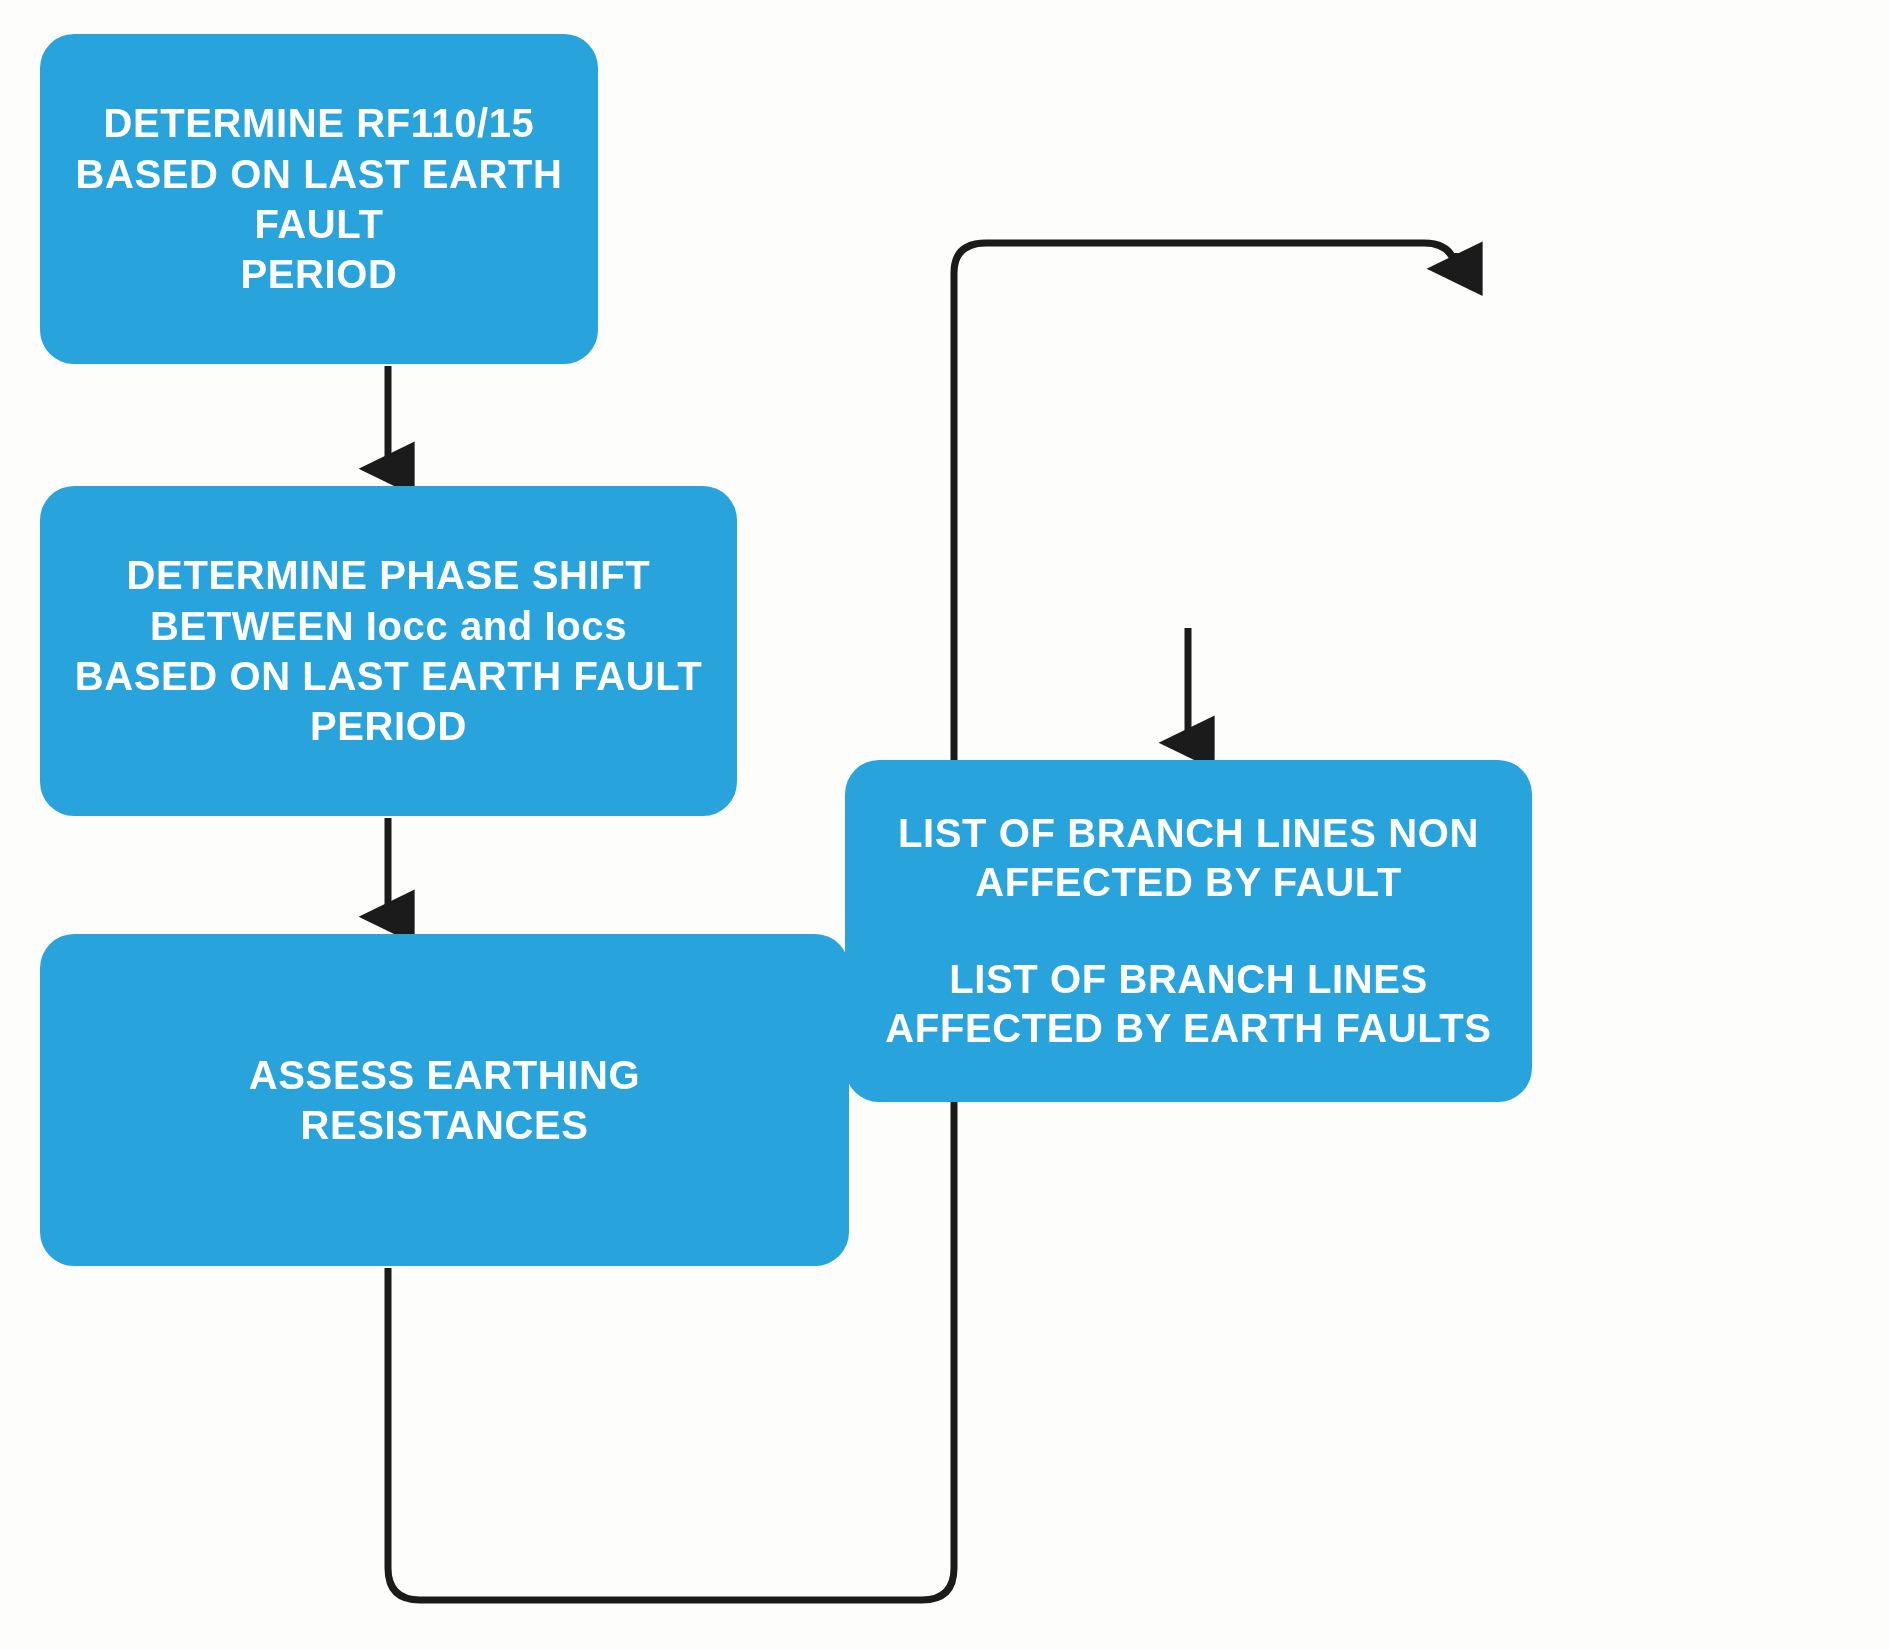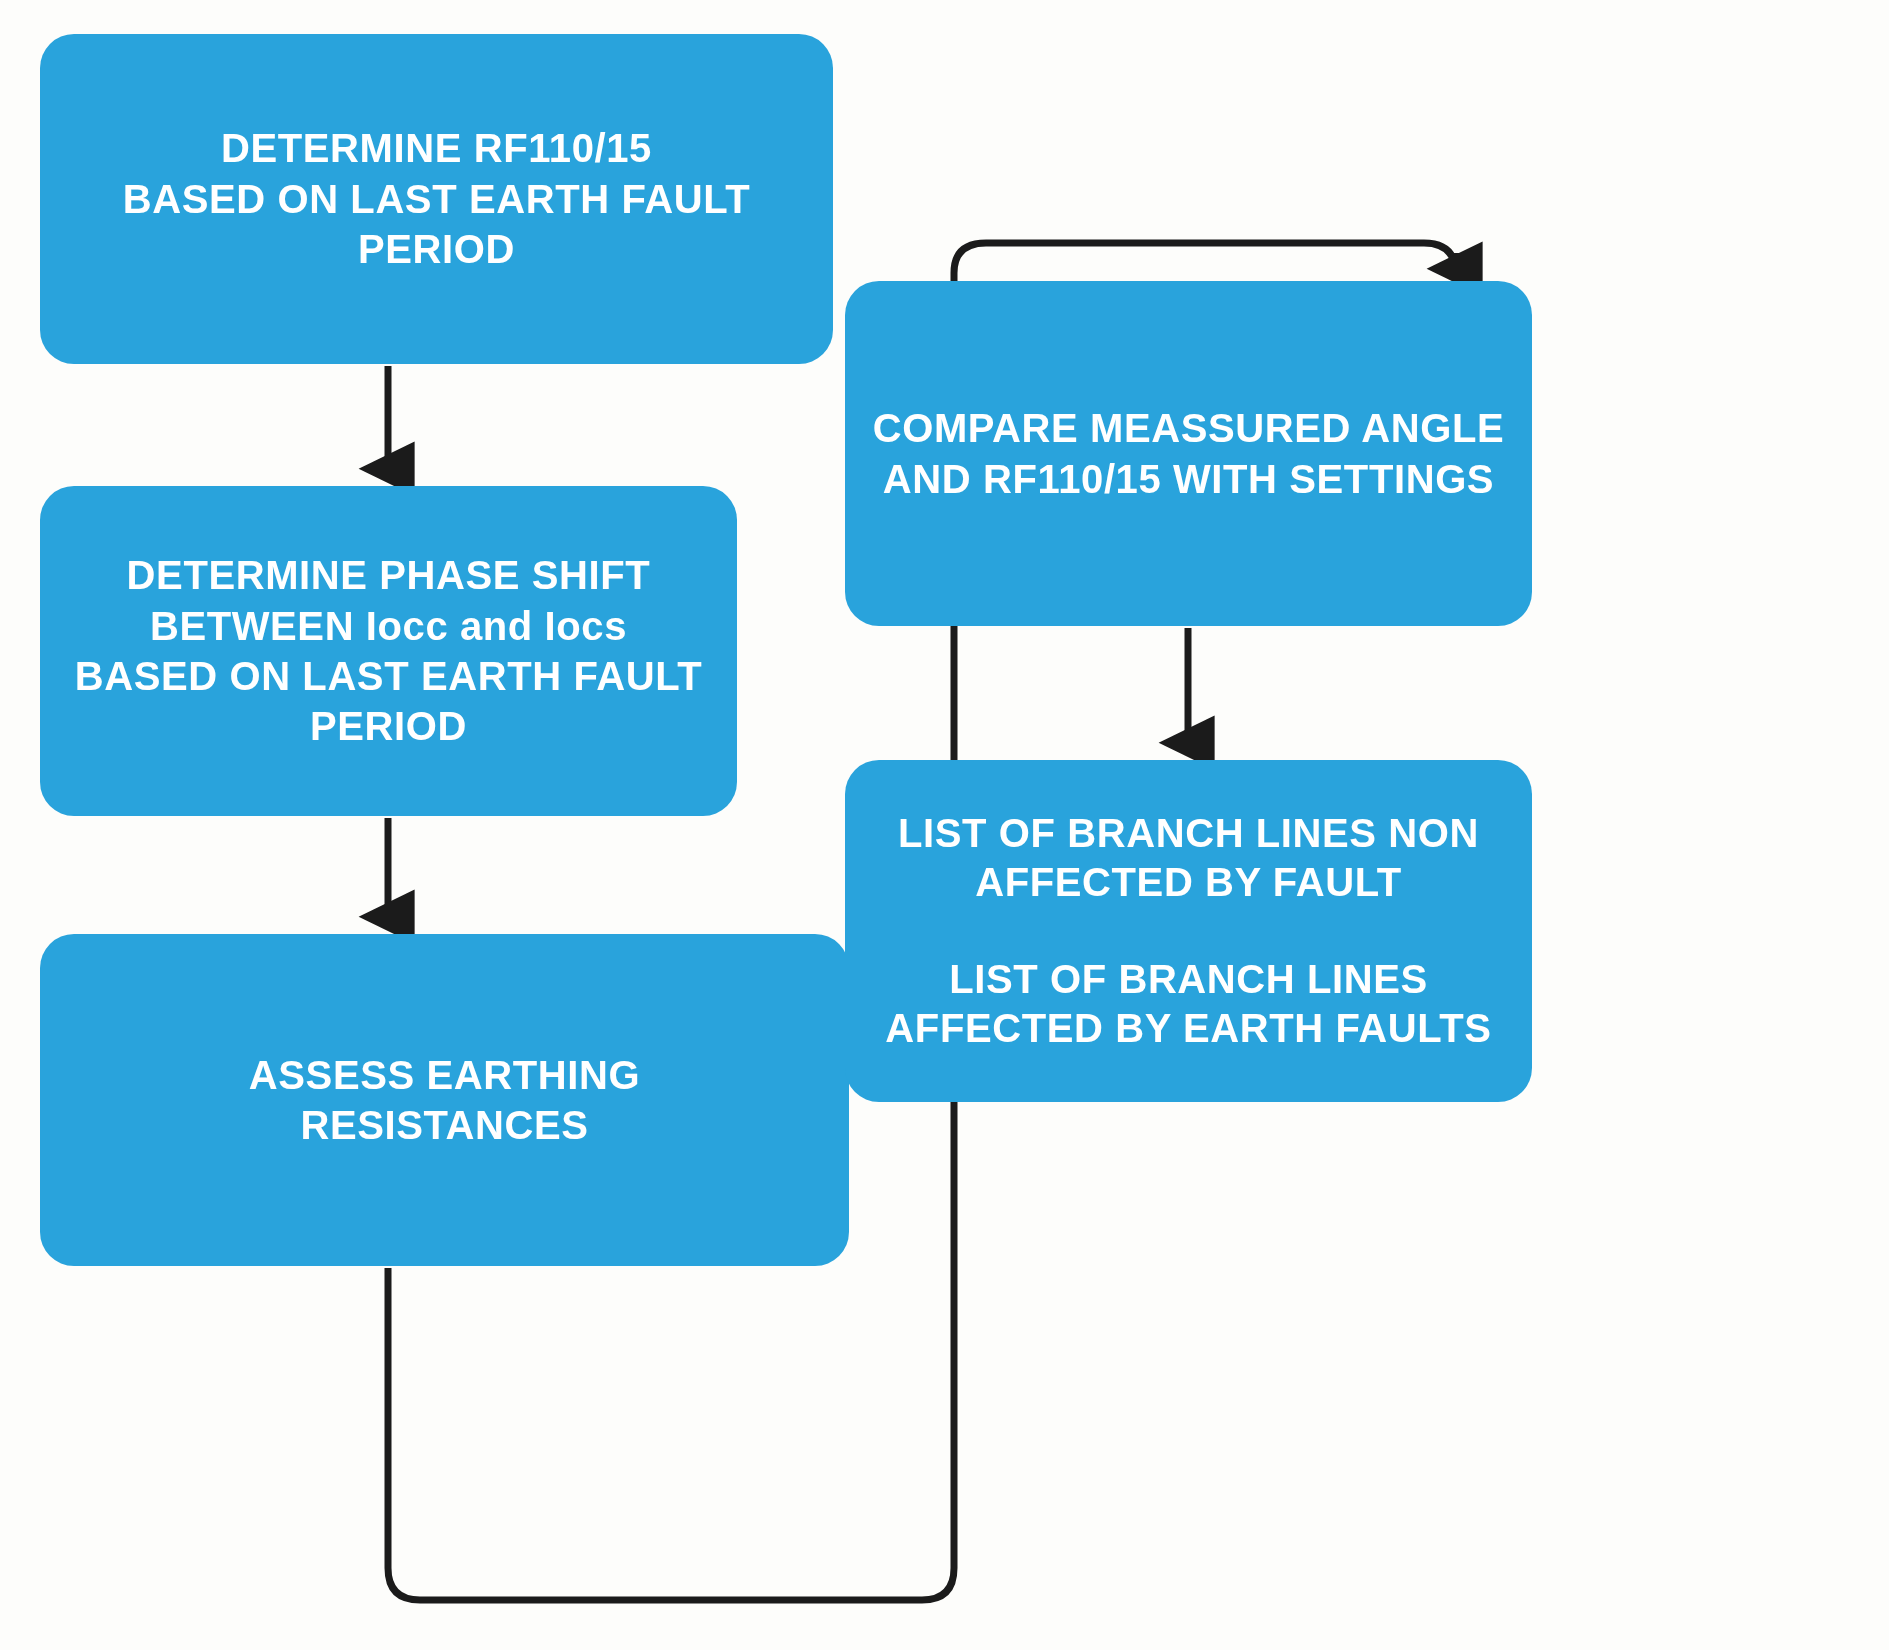--- a/index.html
+++ b/index.html
@@ -31,21 +31,21 @@
     padding: 10px 16px;
     -webkit-font-smoothing: antialiased;
   }
   .node .txt {
     white-space: pre-line;
     display: block;
     width: 100%;
   }
   
   #node-determine-rf {
-    left: 40px;  top: 34px;   width: 793px; height: 330px;
+    left: 40px;  top: 34px;   width: 558px; height: 330px;
     font-size: 40px;
   }
   #node-determine-phase {
     left: 40px;  top: 486px;  width: 697px; height: 330px;
     font-size: 40px;
     text-align: center;
   }
   #node-assess-earthing {
     left: 40px;  top: 934px;  width: 809px; height: 332px;
     font-size: 40px;
@@ -120,24 +120,20 @@
 BETWEEN Iocc and Iocs
 BASED ON LAST EARTH FAULT
 PERIOD</span>
   </div>
 
   <div class="node" id="node-assess-earthing">
     <span class="txt">ASSESS EARTHING
 RESISTANCES</span>
   </div>
 
-  <div class="node" id="node-compare">
-    <span class="txt">COMPARE MEASSURED ANGLE
-AND RF110/15 WITH SETTINGS</span>
-  </div>
 
   <div class="node" id="node-branch-lists">
     <span class="txt">LIST OF BRANCH LINES NON
 AFFECTED BY FAULT
 
 LIST OF BRANCH LINES
 AFFECTED BY EARTH FAULTS</span>
   </div>
 
 </div>

